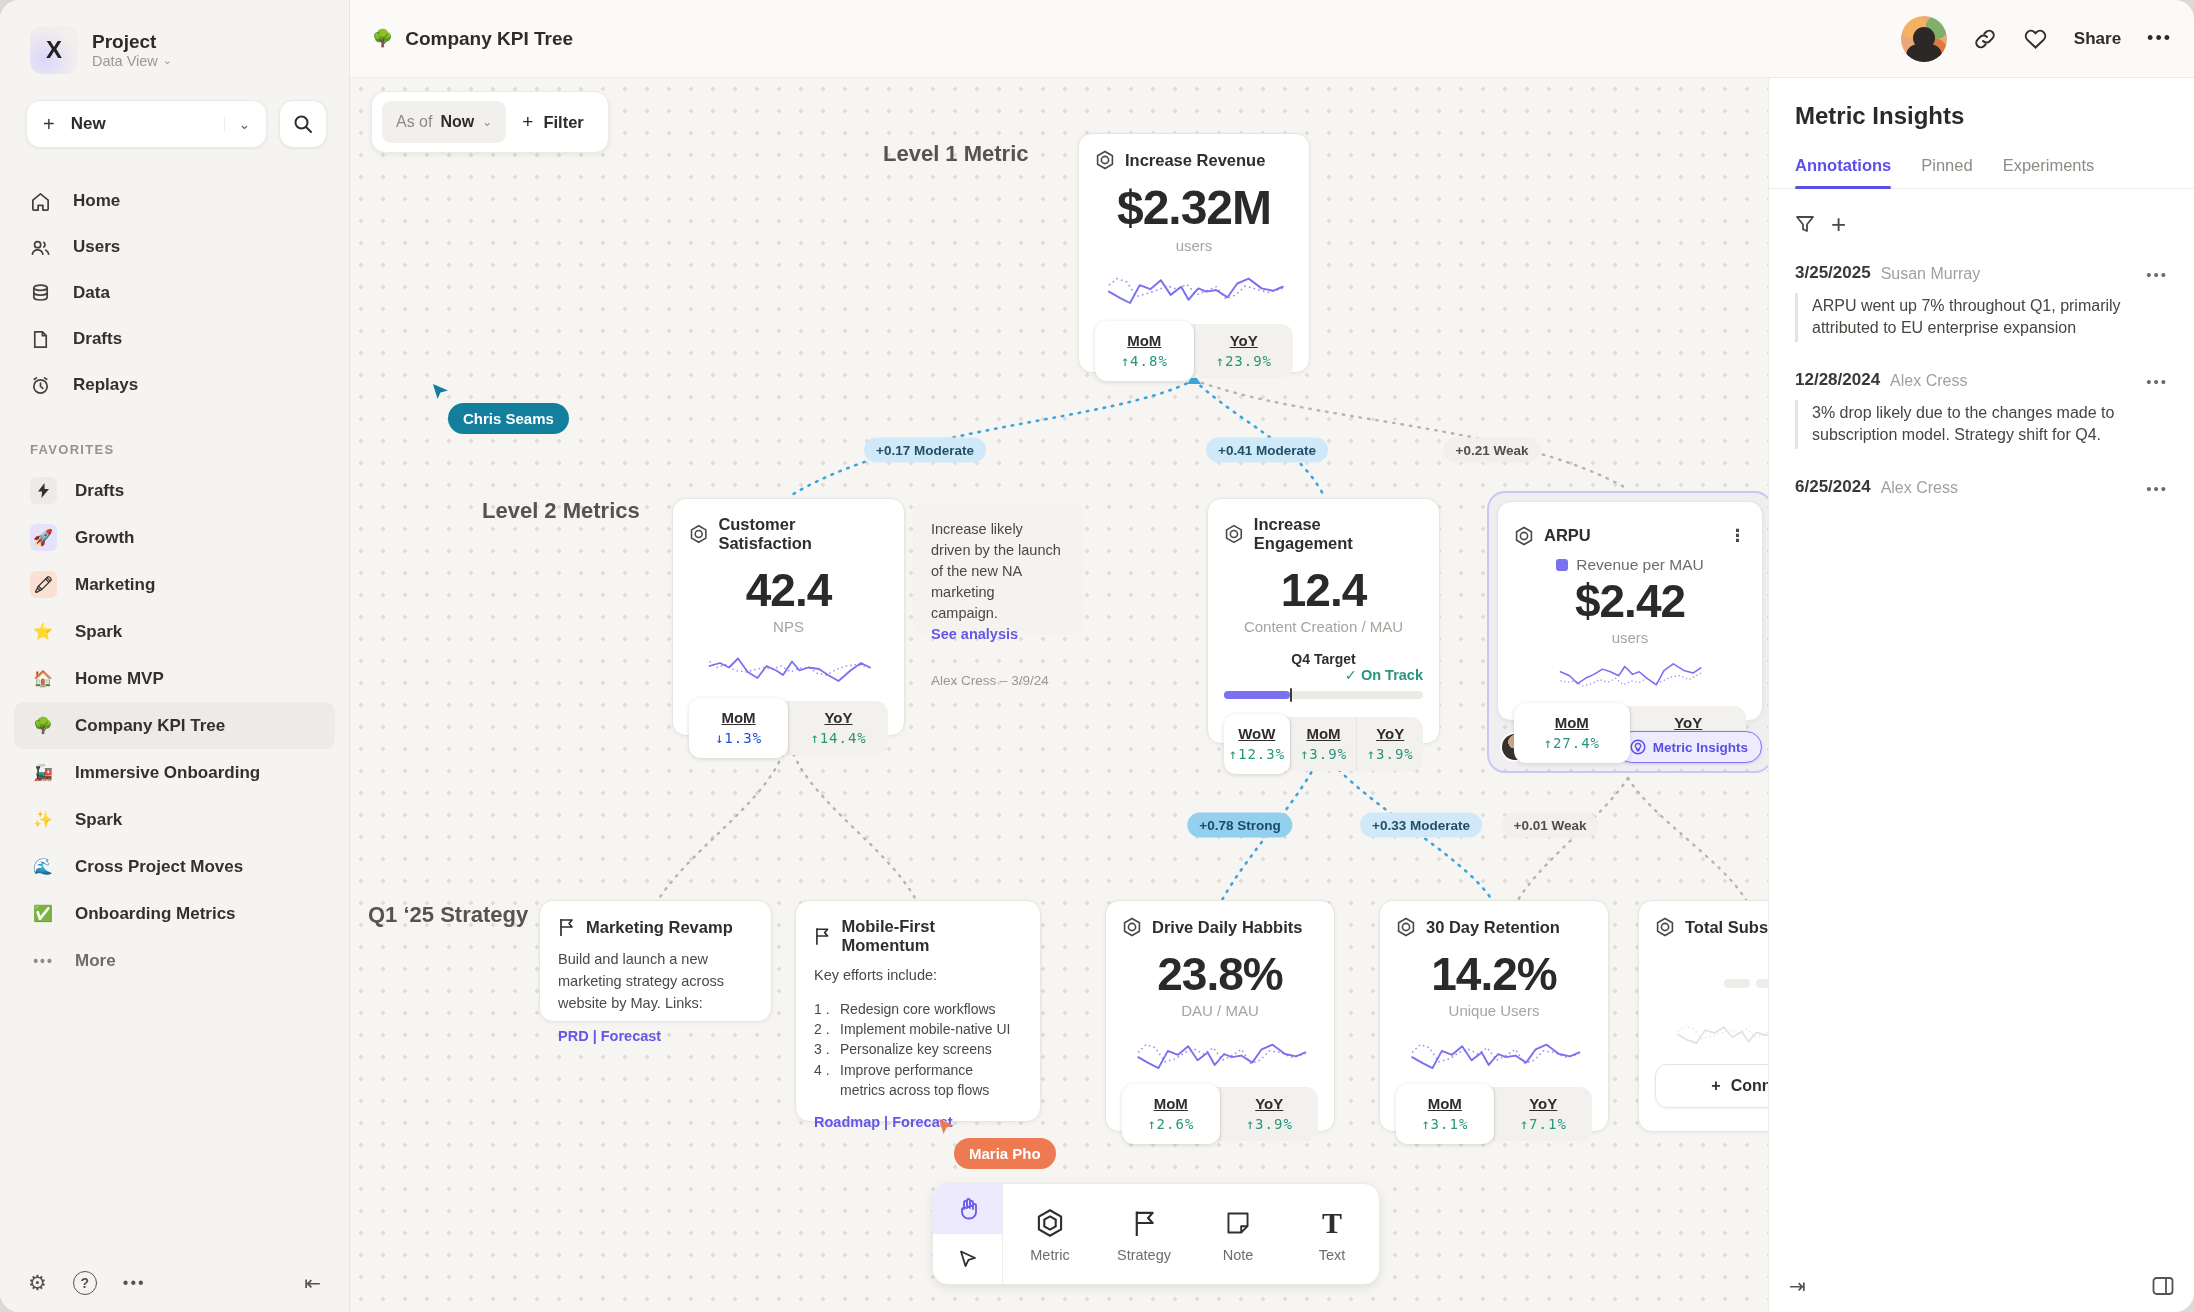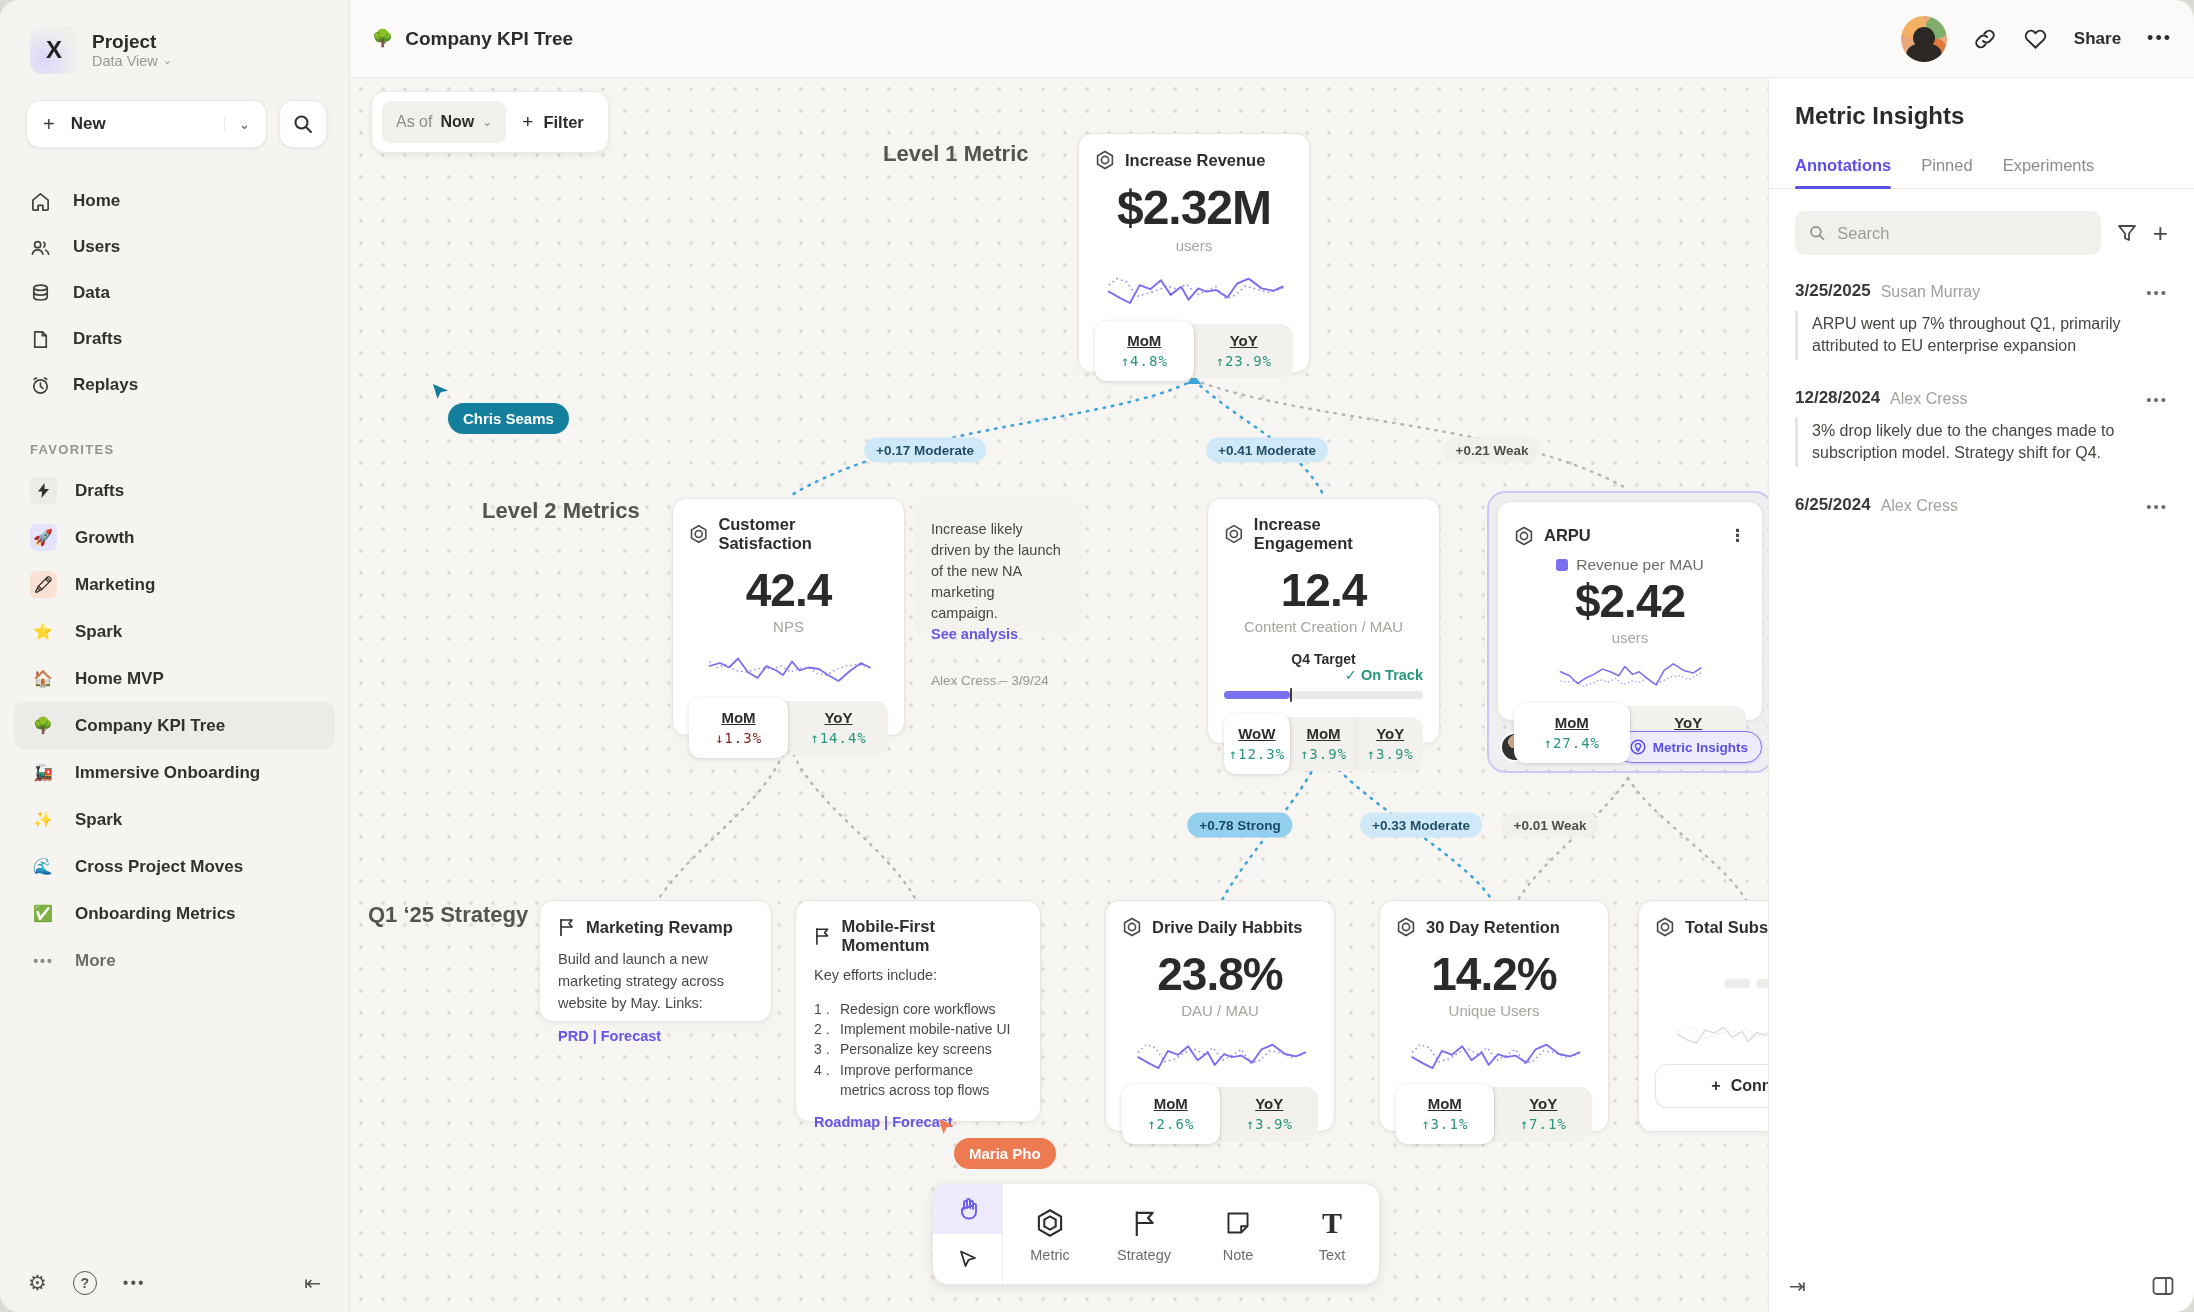--- a/index.html
+++ b/index.html
@@ -61,21 +61,21 @@
   .sl{fill:none;stroke:#7b70f0;stroke-width:2.4;stroke-linejoin:round;stroke-linecap:round;}
   .sd{fill:none;stroke:#998ff3;stroke-width:2;stroke-dasharray:2 4;stroke-linejoin:round;}
   .sl.ghost{stroke:#e4e1dc;}.sd.ghost{stroke:#e9e6e1;}
   .stats{background:#f3f1ee;border-radius:12px;display:flex;position:relative;margin-top:4px;}
   .cell{flex:1;text-align:center;padding:8px 0 9px;position:relative;}
   .cell + .cell{border-left:1px solid #e7e4e0;}
   .cell.raised{background:#fff;border-radius:12px;box-shadow:0 1px 4px rgba(40,38,35,.16);margin:-3px 0;padding:11px 0 12px;border-left:none;z-index:1;}
   .cell .lab{font-size:15px;font-weight:700;color:#2f2e2c;text-decoration:underline;}
   .cell .val{font-family:"DejaVu Sans Mono",monospace;font-size:14px;margin-top:4px;letter-spacing:1px;}
   .val.up{color:#27967c;}
-  .val.down{color:#7f1d1d;}
+  .val.down{color:#1d4ed8;}
   .legend{display:flex;align-items:center;justify-content:center;gap:8px;font-size:15.5px;color:#6f6c68;margin-top:10px;}
   .legend .sw{width:12px;height:12px;border-radius:3px;background:#7b70f0;}
   .target-row{display:flex;align-items:center;margin-top:16px;font-size:14px;font-weight:600;color:#2f2e2c;flex-direction:column;}
   .ontrack{margin-left:auto;color:#27967c;font-weight:700;font-size:14.5px;}
   .pbar{height:8px;border-radius:99px;background:#ecead7;background:#eceae6;margin-top:8px;position:relative;}
   .pfill{position:absolute;left:0;top:0;bottom:0;width:33%;border-radius:99px;background:#7b70f0;}
   .ptick{position:absolute;left:33%;top:-3px;width:2.5px;height:14px;background:#3f3d3a;border-radius:2px;}
 
   
   .sel-halo{position:absolute;border:2px solid #ccc6f8;background:rgba(124,112,240,.05);border-radius:18px;}
@@ -634,27 +634,20 @@
       </div>
 
       <aside class="panel">
         <h2>Metric Insights</h2>
         <div class="tabs">
           <div class="tab active">Annotations</div>
           <div class="tab">Pinned</div>
           <div class="tab">Experiments</div>
         </div>
         <div class="searchrow">
-          <div class="searchbox">
-            <svg width="18" height="18" viewBox="0 0 20 20">
-                <circle cx="8.5" cy="8.5" r="6" fill="none" stroke="#8f8b86" stroke-width="2"></circle>
-                <line x1="13" y1="13" x2="18" y2="18" stroke="#8f8b86" stroke-width="2" stroke-linecap="round"></line>
-              </svg>
-            <input type="text" placeholder="Search" style="">
-          </div>
           <svg width="20" height="20" viewBox="0 0 20 20" fill="none" stroke="#4a4844" stroke-width="1.8" stroke-linejoin="round">
               <path d="M2 3h16l-6 7.5V17l-4-1.8v-4.7z"></path>
             </svg>
           <span style="font-size:26px;font-weight:300;color:#4a4844;cursor:pointer;line-height:1;">+</span>
         </div>
 
         <div class="ann">
           <div class="ann-head">
             <span class="ann-date">3/25/2025</span>
             <span class="ann-author">Susan Murray</span>

